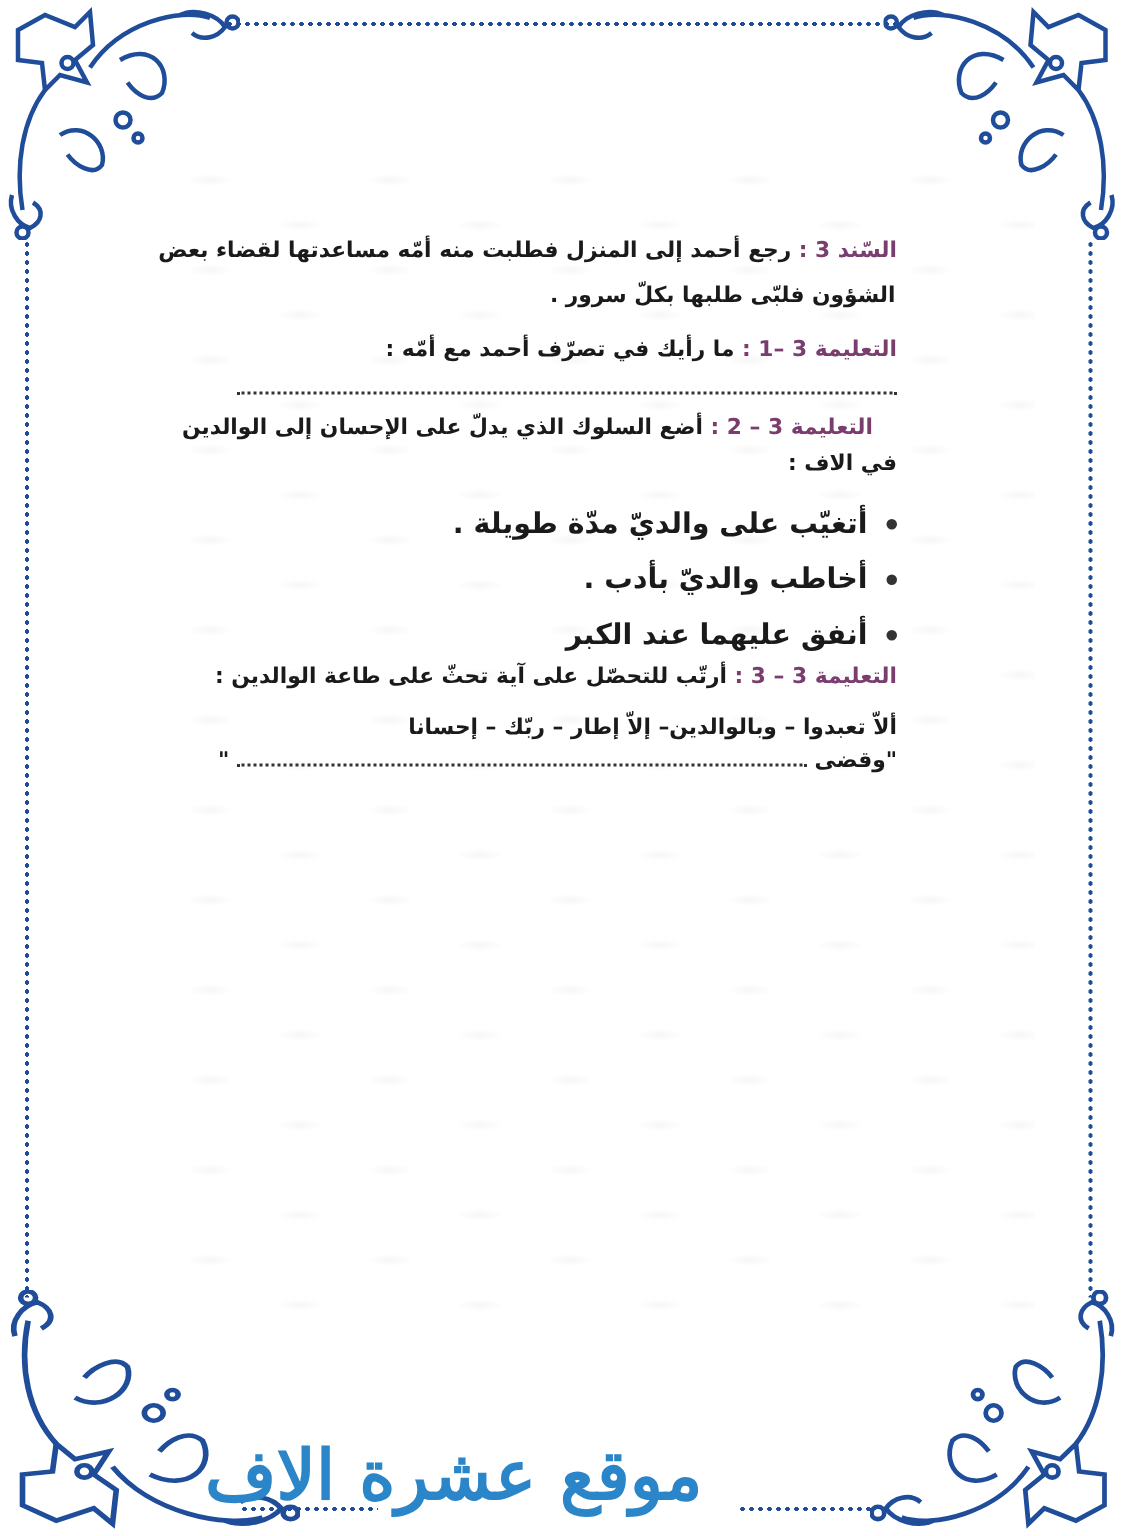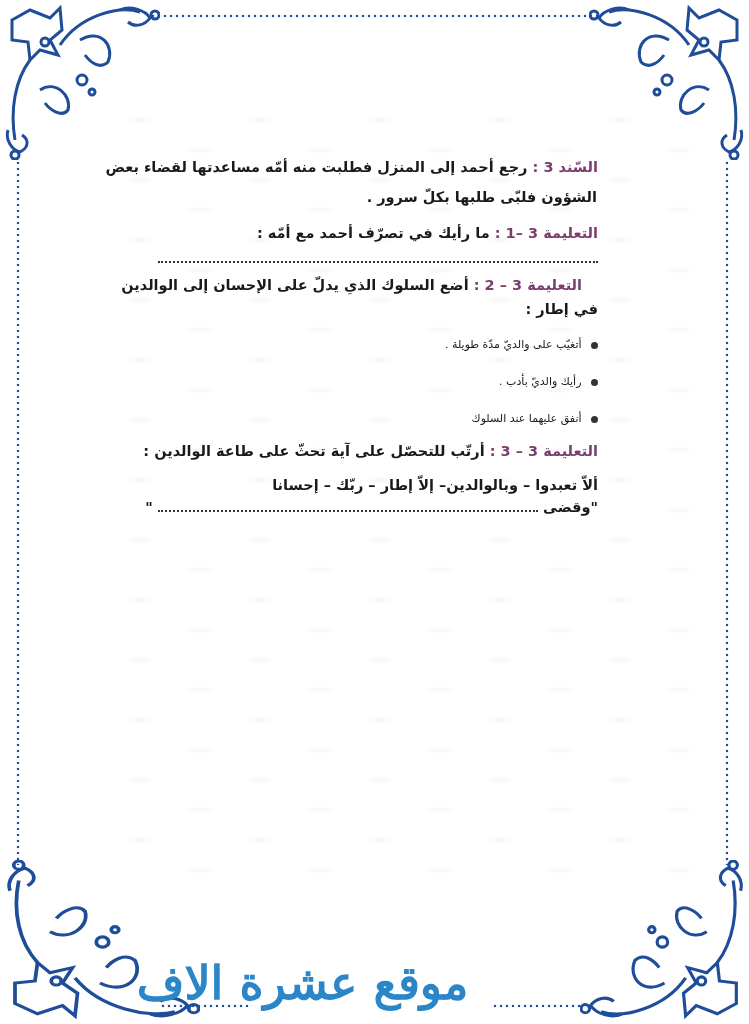--- a/index.html
+++ b/index.html
@@ -38,21 +38,21 @@
       font-family: "DejaVu Sans", sans-serif; color: #1a1a1a; }
     .line { font-size: 14.5px; font-weight: bold; line-height: 22px; white-space: nowrap; }
     .label { color: #7a3d6e; font-weight: bold; }
     .p1 { position: absolute; top: 6px; right: 0; text-align: right; }
     .p2 { position: absolute; top: 36px; right: 1px; }
     .p3 { position: absolute; top: 72px; right: 0; }
     .dotted-answer { position: absolute; top: 110px; right: 0; width: 440px; height: 3px;
       border-bottom: 2px dotted #333; }
     .p4 { position: absolute; top: 124px; right: 16px; }
     .p5 { position: absolute; top: 148px; right: 0; }
-    .bullet { position: absolute; right: 0; font-size: 11px; font-weight: normal; white-space: nowrap; }
+    .bullet { position: absolute; right: 0; font-size: 19px; font-weight: bold; white-space: nowrap; }
     .bullet .dot { display: inline-block; width: 7px; height: 7px; border-radius: 50%;
       background: #333; margin-left: 6px; vertical-align: middle; }
     .b1 { top: 188px; }
     .b2 { top: 225px; }
     .b3 { top: 262px; }
     .p6 { position: absolute; top: 290px; right: 0; }
     .p7 { position: absolute; top: 324px; right: 0; }
     .p8 { position: absolute; top: 346px; right: 0; width: 440px; }
     .p8 .dots { display: inline-block; width: 380px; border-bottom: 2px dotted #333; height: 12px; vertical-align: baseline; }
 
@@ -146,33 +146,33 @@
   <div class="line p3">
     <span class="label">التعليمة 3 –1 :</span>
     <span>ما رأيك في تصرّف أحمد مع أمّه :</span>
   </div>
   <div class="dotted-answer"></div>
 
   <div class="line p4">
     <span class="label">التعليمة 3 – 2 :</span>
     <span>أضع السلوك الذي يدلّ على الإحسان إلى الوالدين</span>
   </div>
-  <div class="line p5">في إطار :</div>
+  <div class="line p5">في الاف :</div>
 
   <div class="bullet b1">
     <span class="dot"></span>
     <span>أتغيّب على والديّ مدّة طويلة .</span>
   </div>
   <div class="bullet b2">
     <span class="dot"></span>
-    <span>رأيك والديّ بأدب .</span>
+    <span>أخاطب والديّ بأدب .</span>
   </div>
   <div class="bullet b3">
     <span class="dot"></span>
-    <span>أنفق عليهما عند السلوك</span>
+    <span>أنفق عليهما عند الكبر</span>
   </div>
 
   <div class="line p6">
     <span class="label">التعليمة 3 – 3 :</span>
     <span>أرتّب للتحصّل على آية تحثّ على طاعة الوالدين :</span>
   </div>
   <div class="line p7">ألاّ تعبدوا – وبالوالدين– إلاّ إطار – ربّك – إحسانا</div>
   <div class="line p8">
     <span>"وقضى</span>
     <span class="dots"></span>

